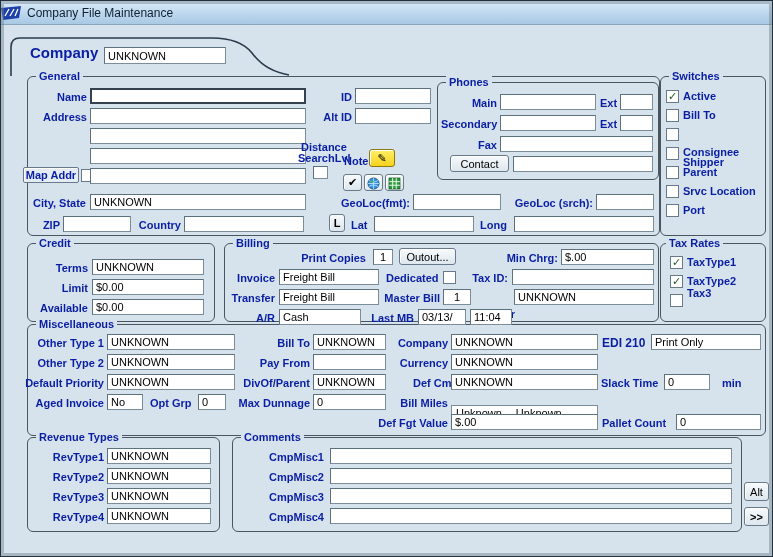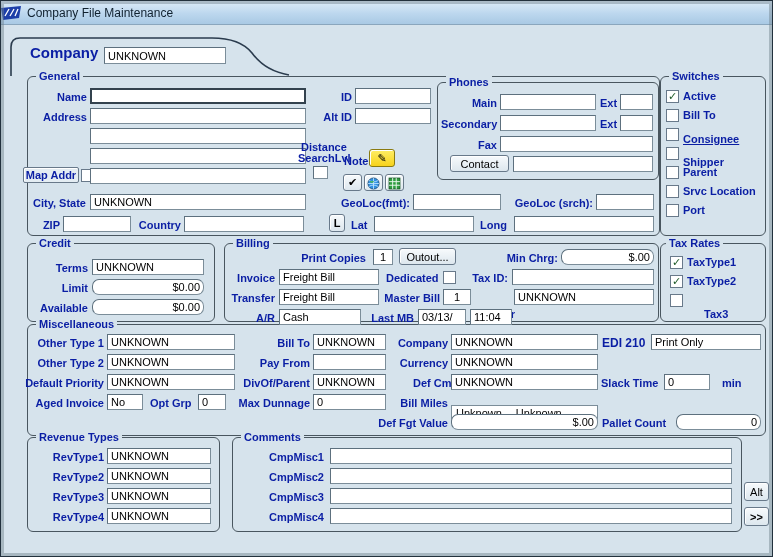--- a/index.html
+++ b/index.html
@@ -17,21 +17,21 @@
   .lg{position:absolute;background:#d6e3ec;padding:0 3px;font-weight:bold;
       font-size:11px;color:#0a1ea4;white-space:nowrap;z-index:4;}
   .lb{position:absolute;font-weight:bold;font-size:11px;line-height:13px;
       color:#0a1ea4;white-space:nowrap;z-index:2;}
   .lb.r{text-align:right;}
   .big{font-size:15px;}
   .edi{font-size:12px;}
   .inp{position:absolute;box-sizing:border-box;height:16px;background:#fff;
        border:1px solid #7b8d99;border-top-color:#5d707e;border-left-color:#5d707e;
        font:11px "Liberation Sans",sans-serif;padding:0 3px;color:#000;z-index:2;}
-  .inp.ra{text-align:right;border-radius:7px;}
+  .inp.ra{}
   .inp.c{text-align:center;}
   .inp.focus{border:2px solid #33424e;}
   .inp.tiny{height:13px;padding:0 1px;}
   .btn{position:absolute;box-sizing:border-box;appearance:none;
        background:linear-gradient(#f7fafc,#dde7ee);border:1px solid #68798a;
        border-radius:3px;font:11px "Liberation Sans",sans-serif;color:#000;
        text-align:center;cursor:pointer;box-shadow:inset 1px 1px 0 #fff;
        padding:0;z-index:2;}
   .btn.flat{background:#e4edf3;color:#0a1ea4;font-weight:bold;border-radius:2px;}
   .btn.note{background:linear-gradient(#ffee66,#f7d21c);border-color:#8a7a10;}
@@ -147,21 +147,21 @@
   <div class="g" style="left:660px;top:76px;width:104px;height:158px;"></div>
   <span class="lg" style="left:669px;top:70px;">Switches</span>
 
   <span class="chk" style="left:666px;top:90px;">✓</span>
   <span class="lb" style="left:683px;top:90px;">Active</span>
   <span class="chk" style="left:666px;top:109px;"></span>
   <span class="lb" style="left:683px;top:109px;">Bill To</span>
   <span class="chk" style="left:666px;top:128px;"></span>
   <span class="lb" style="left:683px;top:128px;margin-top:28px;">Shipper</span>
   <span class="chk" style="left:666px;top:147px;"></span>
-  <span class="lb" style="left:683px;top:133px;text-decoration:underline;">Consignee</span>
+  <span class="lb" style="left:683px;top:146px;">Consignee</span>
   <span class="chk" style="left:666px;top:166px;"></span>
   <span class="lb" style="left:683px;top:166px;">Parent</span>
   <span class="chk" style="left:666px;top:185px;"></span>
   <span class="lb" style="left:683px;top:185px;">Srvc Location</span>
   <span class="chk" style="left:666px;top:204px;"></span>
   <span class="lb" style="left:683px;top:204px;">Port</span>
 
   <div class="g" style="left:27px;top:243px;width:186px;height:77px;"></div>
   <span class="lg" style="left:36px;top:237px;">Credit</span>
 
@@ -202,21 +202,21 @@
   <input class="inp" style="left: 470px; top: 309px; width: 42px;" value="11:04">
 
   <div class="g" style="left:660px;top:243px;width:104px;height:77px;"></div>
   <span class="lg" style="left:666px;top:237px;">Tax Rates</span>
 
   <span class="chk" style="left:670px;top:256px;">✓</span>
   <span class="lb" style="left:687px;top:256px;">TaxType1</span>
   <span class="chk" style="left:670px;top:275px;">✓</span>
   <span class="lb" style="left:687px;top:275px;">TaxType2</span>
   <span class="chk" style="left:670px;top:294px;"></span>
-  <span class="lb" style="left:687px;top:308px;margin-left:17px;">Tax3</span>
+  <span class="lb" style="left:687px;top:287px;">Tax3</span>
 
   <div class="g" style="left:27px;top:324px;width:737px;height:110px;"></div>
   <span class="lg" style="left:36px;top:318px;">Miscellaneous</span>
 
   <span class="lb r" style="left:26px;top:337px;width:78px;">Other Type 1</span>
   <input class="inp" style="left: 107px; top: 334px; width: 128px;" value="UNKNOWN">
   <span class="lb r" style="left:260px;top:337px;width:50px;">Bill To</span>
   <input class="inp" style="left: 313px; top: 334px; width: 73px;" value="UNKNOWN">
   <span class="lb r" style="left:392px;top:337px;width:56px;">Company</span>
   <input class="inp" style="left: 451px; top: 334px; width: 147px;" value="UNKNOWN">

